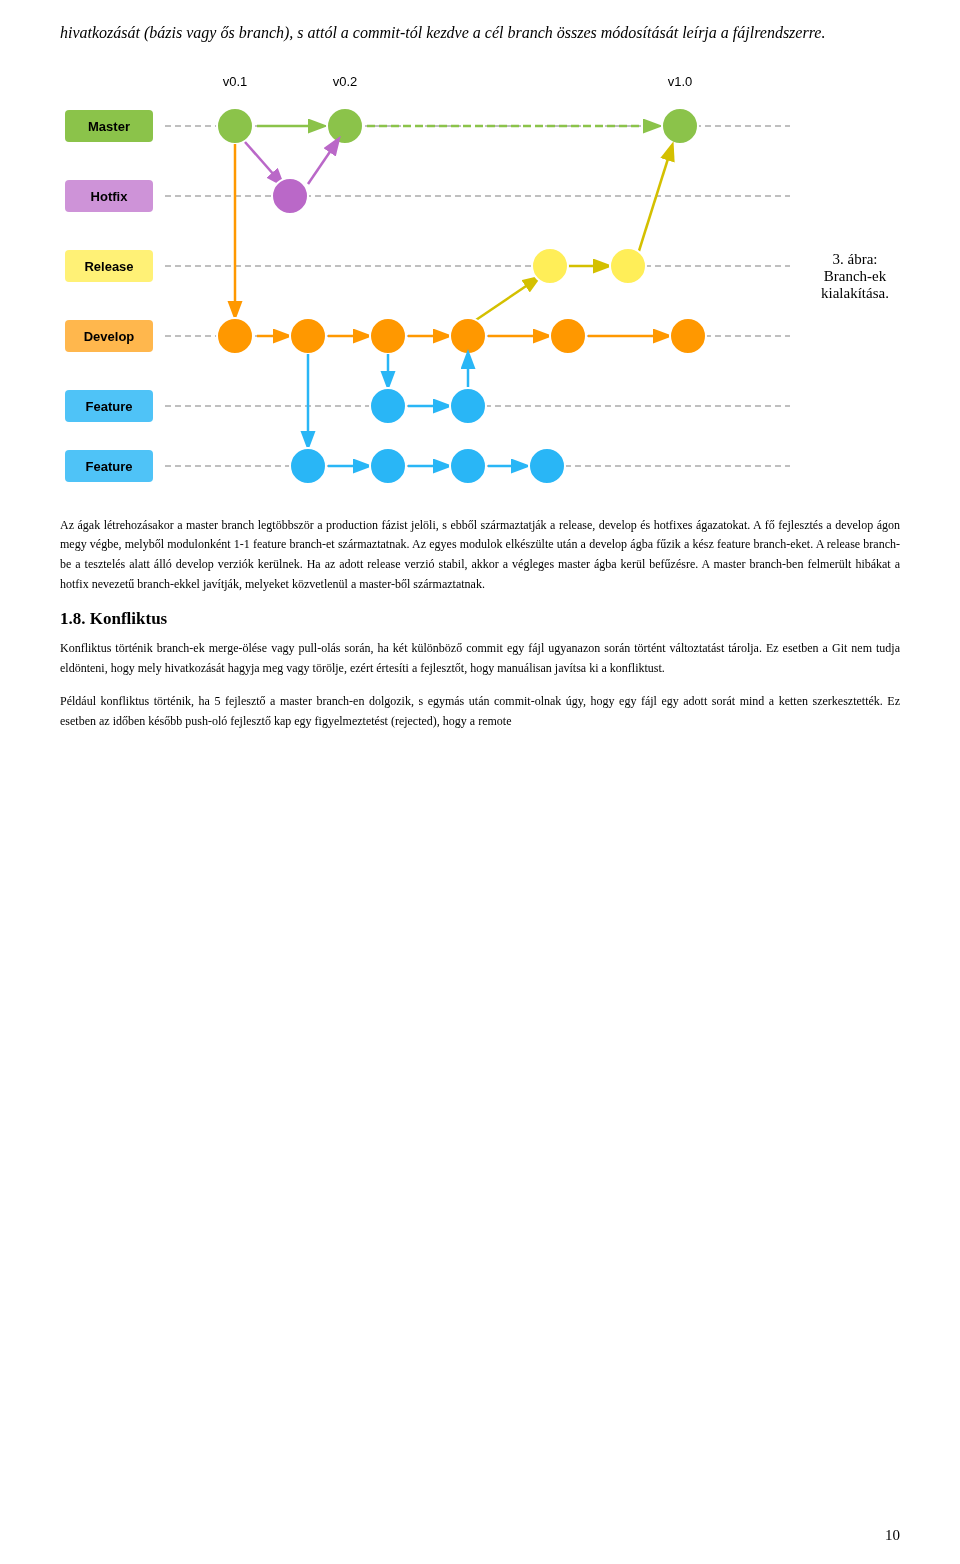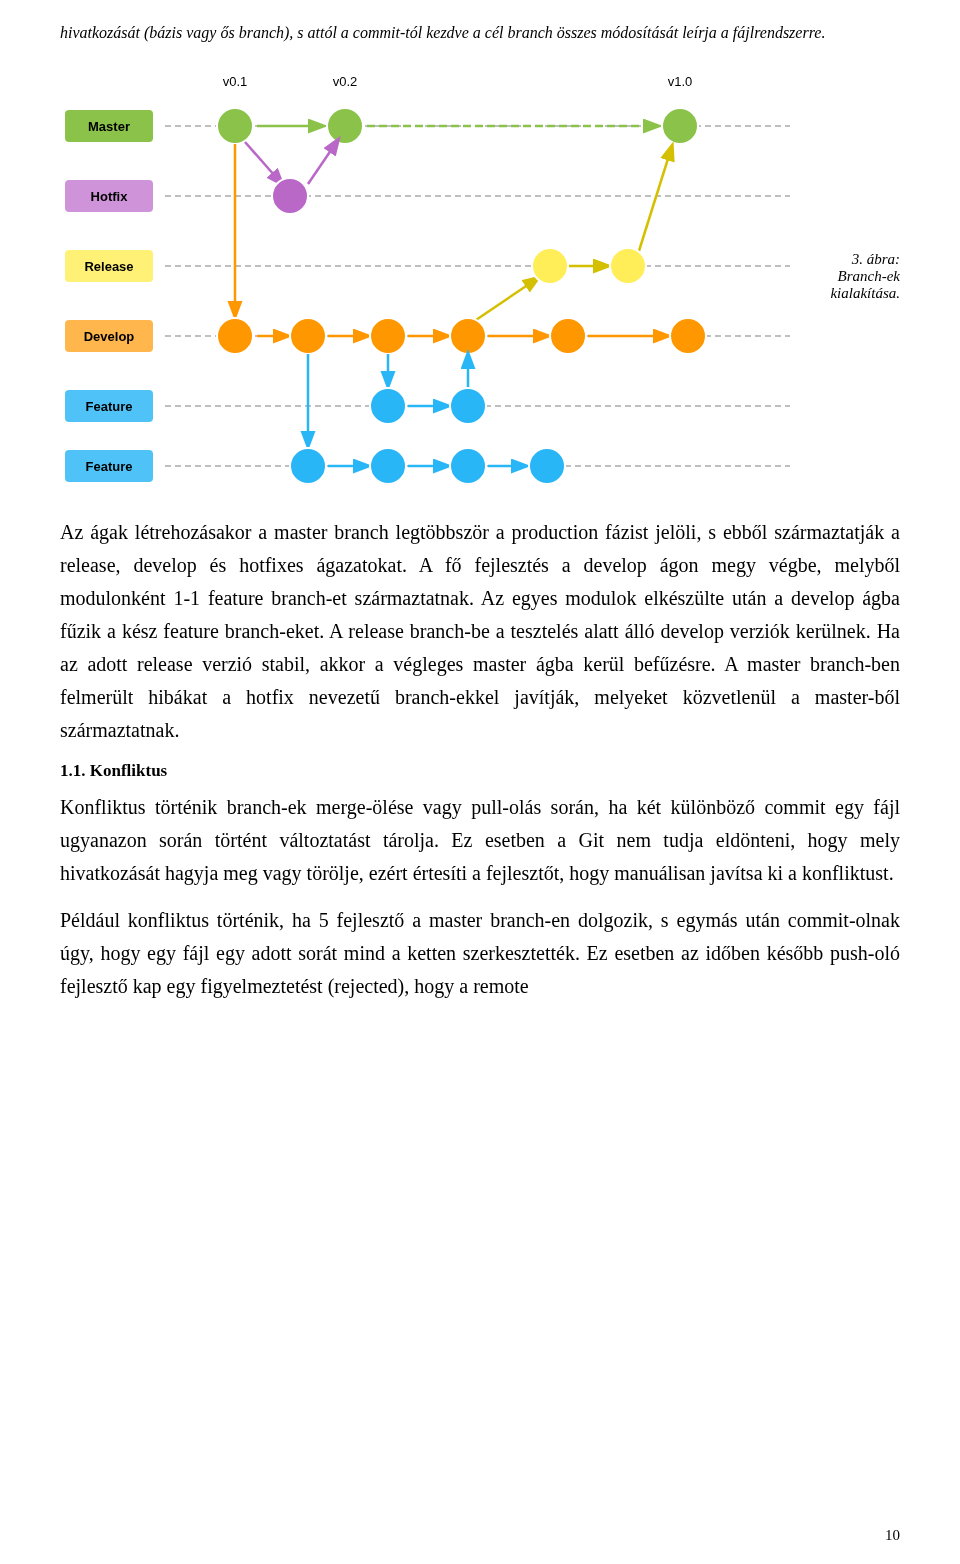--- a/index.html
+++ b/index.html
@@ -30,29 +30,28 @@
       position: relative;
     }
 
     .diagram-svg-wrapper {
       width: 750px;
       height: 440px;
       position: relative;
     }
 
     .diagram-caption {
-      text-align: right;
+      text-align: center;
       font-size: 15px;
       margin-bottom: 18px;
-      font-style: italic;
     }
 
     
     .content-block {
-      font-size: 20px;
+      font-size: 12px;
       line-height: 1.65;
       text-align: justify;
       margin-bottom: 14px;
     }
 
     .section-heading {
       font-size: 17px;
       font-weight: bold;
       margin-bottom: 10px;
       margin-top: 10px;
@@ -185,21 +184,21 @@
       </defs>
     </svg>
   </div>
 
   <p class="diagram-caption">3. ábra: Branch-ek kialakítása.</p>
 </div>
 
 <p class="content-block">Az ágak létrehozásakor a master branch legtöbbször a production fázist jelöli, s ebből származtatják a release, develop és hotfixes ágazatokat. A fő fejlesztés a develop ágon megy végbe, melyből modulonként 1-1 feature branch-et származtatnak. Az egyes modulok elkészülte után a develop ágba fűzik a kész feature branch-eket. A release branch-be a tesztelés alatt álló develop verziók kerülnek. Ha az adott release verzió stabil, akkor a végleges master ágba kerül befűzésre. A master branch-ben felmerült hibákat a hotfix nevezetű branch-ekkel javítják, melyeket közvetlenül a master-ből származtatnak.</p>
 
 <div class="section-heading">
-  <span>1.1.</span>
+  <span>1.8.</span>
   <span> </span>
   <span>Konfliktus</span>
 </div>
 
 <p class="content-block">Konfliktus történik branch-ek merge-ölése vagy pull-olás során, ha két különböző commit egy fájl ugyanazon során történt változtatást tárolja. Ez esetben a Git nem tudja eldönteni, hogy mely hivatkozását hagyja meg vagy törölje, ezért értesíti a fejlesztőt, hogy manuálisan javítsa ki a konfliktust.</p>
 
 <p class="content-block">Például konfliktus történik, ha 5 fejlesztő a master branch-en dolgozik, s egymás után commit-olnak úgy, hogy egy fájl egy adott sorát mind a ketten szerkesztették. Ez esetben az időben később push-oló fejlesztő kap egy figyelmeztetést (rejected), hogy a remote</p>
 
 <div class="page-number">10</div>
 

